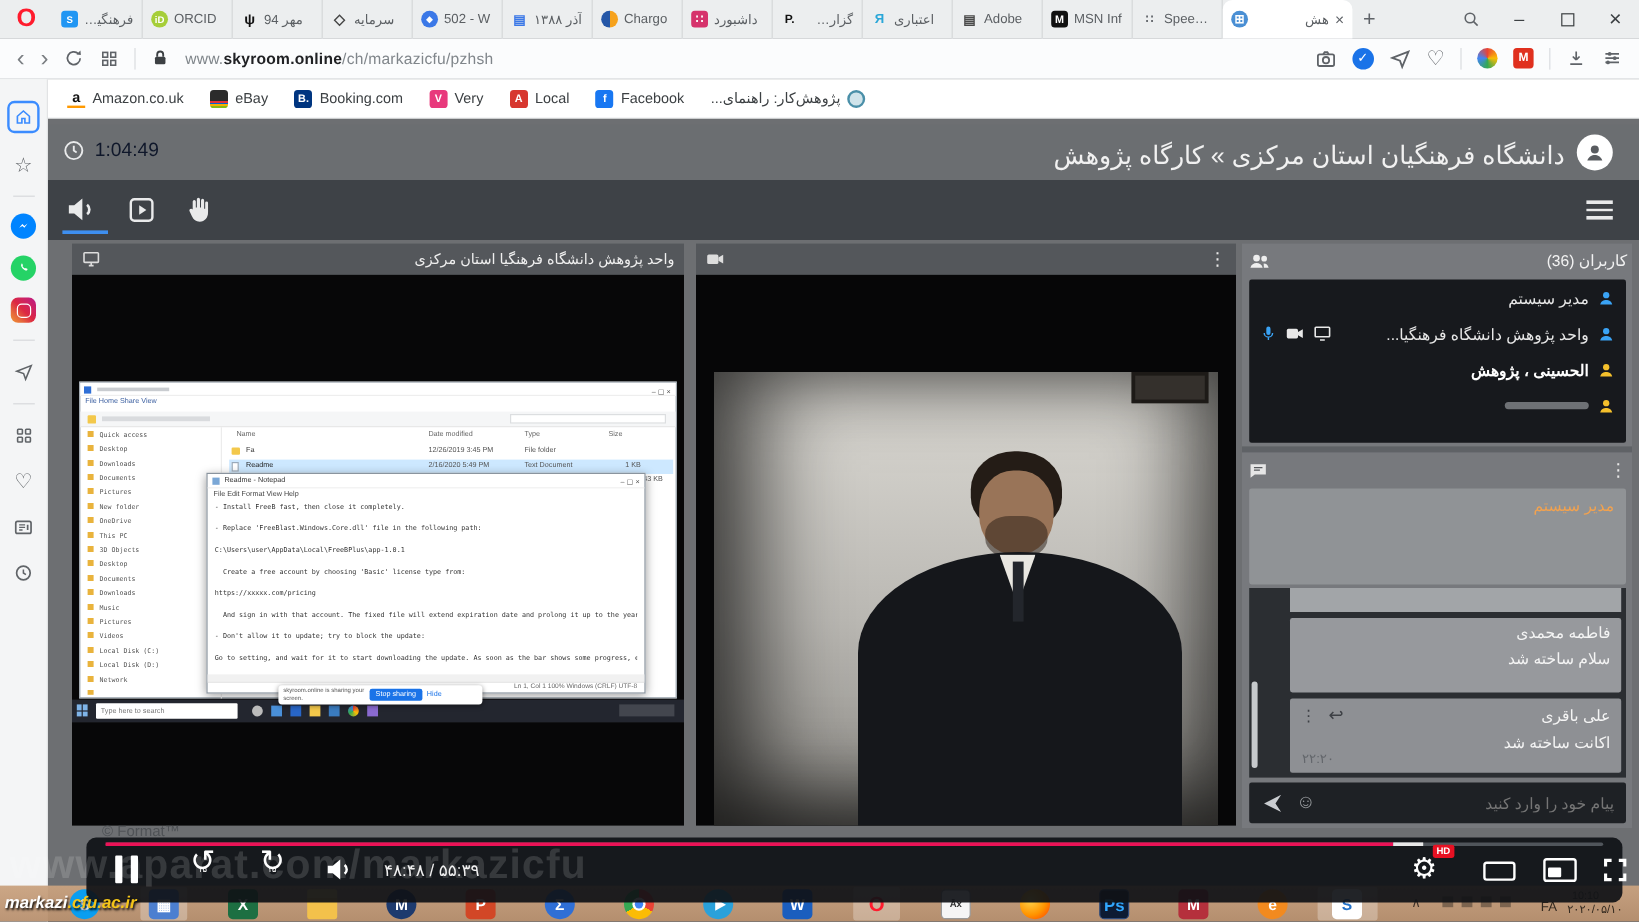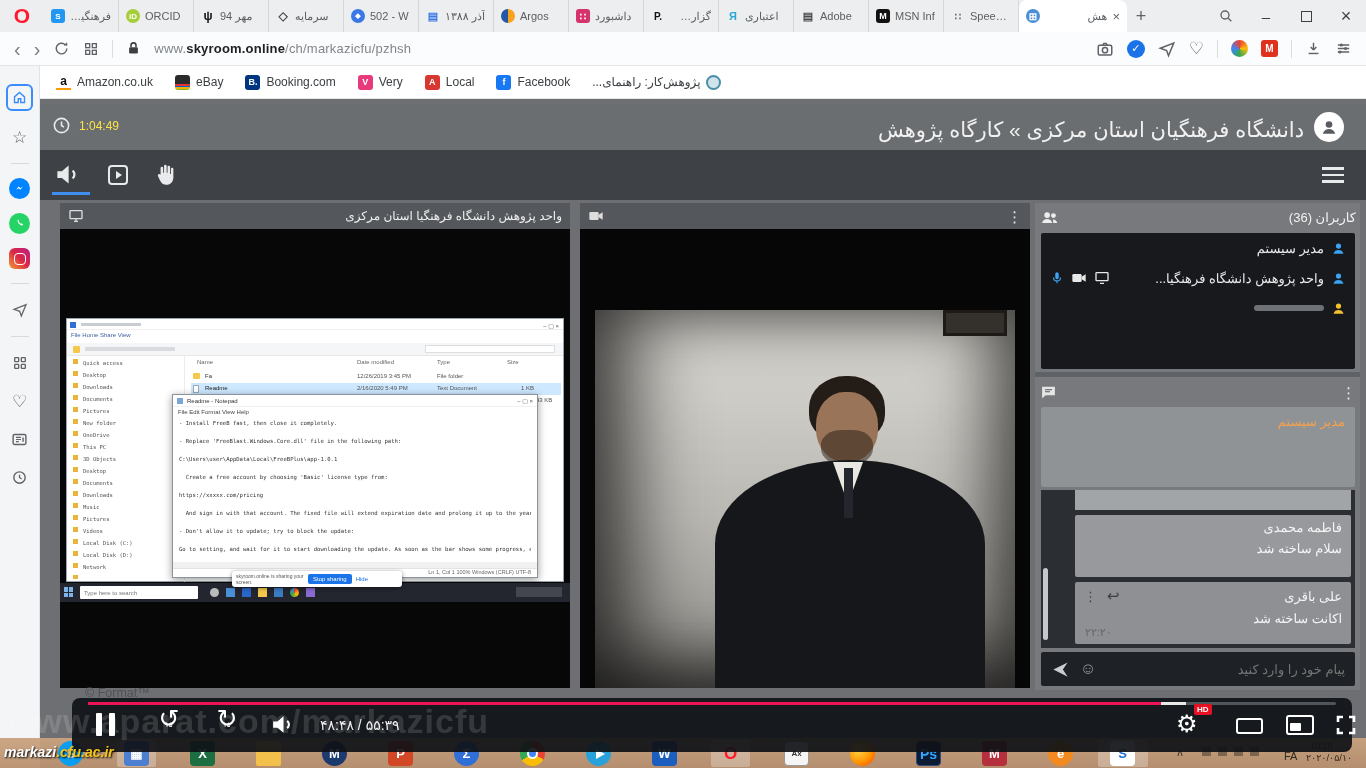--- a/index.html
+++ b/index.html
@@ -76,21 +76,21 @@
   <div class="tab">
       <span class="fav" style="background:#3b78e7;color:#fff;border-radius:50%;font-size:7px">◆</span>
       <span class="lbl" dir="auto">502 - W</span>
     </div>
   <div class="tab">
       <span class="fav" style="color:#3b78e7;font-size:11px">▤</span>
       <span class="lbl" dir="auto">آذر ۱۳۸۸</span>
     </div>
   <div class="tab">
       <span class="fav" style="background:conic-gradient(#f6a21d 0 50%,#2557a7 50% 100%);border-radius:50%"></span>
-      <span class="lbl" dir="auto">Argos</span>
+      <span class="lbl" dir="auto">Chargo</span>
     </div>
   <div class="tab">
       <span class="fav" style="background:#d6336c;color:#fff;font-size:10px">∷</span>
       <span class="lbl" dir="auto">داشبورد</span>
     </div>
   <div class="tab">
       <span class="fav" style="color:#111;font-size:10px">P.</span>
       <span class="lbl" dir="auto">گزارش‌ها</span>
     </div>
   <div class="tab">
@@ -285,21 +285,21 @@
 <div id="app"></div>
 
 <div id="sr-header"></div>
 <div class="r f" style="left:52px;top:116px;gap:8px">
   <span>
       <svg viewBox="0 0 24 24" width="19" height="19">
         <circle cx="12" cy="12" r="9" fill="none" stroke="#e9eaeb" stroke-width="2"></circle>
         <path d="M12 7v5l3 2" stroke="#e9eaeb" stroke-width="2" fill="none"></path>
       </svg>
     </span>
-  <span style="color:#fde047;font-size:12px">1:04:49</span>
+  <span style="color:#0f172a;font-size:16px">1:04:49</span>
 </div>
 <div class="r" dir="rtl" style="right:62px;top:118px;color:#f1f1f1;font-size:21px">دانشگاه فرهنگیان استان مرکزی » کارگاه پژوهش</div>
 <div class="r circ" style="right:22px;top:112px;width:30px;height:30px;background:#fff">
     <svg viewBox="0 0 24 24" width="20" height="20">
       <circle cx="12" cy="9" r="4" fill="#595c60"></circle>
       <path d="M4.5 20c1.5-4 4.5-5.5 7.5-5.5s6 1.5 7.5 5.5z" fill="#595c60"></path>
     </svg>
   </div>
 
 <div id="sr-toolbar"></div>
@@ -516,20 +516,29 @@
           <path d="M16 10l6-3.5v11L16 14z" fill="#e8e8e8"></path>
         </svg>
       </span>
     <span>
         <svg viewBox="0 0 24 24" width="14" height="14">
           <rect x="9" y="2" width="6" height="12" rx="3" fill="#3aa3f5"></rect>
           <path d="M6 11a6 6 0 0012 0M12 17v4" stroke="#3aa3f5" stroke-width="2" fill="none"></path>
         </svg>
       </span>
   </div>
+  <div class="users-row" style="font-weight:bold;color:#fff">
+    <span>
+        <svg viewBox="0 0 24 24" width="15" height="15">
+          <circle cx="12" cy="8" r="4.2" fill="#f5c02c"></circle>
+          <path d="M4 20.5c1.2-4.5 4.5-6 8-6s6.8 1.5 8 6z" fill="#f5c02c"></path>
+        </svg>
+      </span>
+    <span>الحسینی ، پژوهش</span>
+  </div>
   <div class="users-row">
     <span>
         <svg viewBox="0 0 24 24" width="15" height="15">
           <circle cx="12" cy="8" r="4.2" fill="#f5c02c"></circle>
           <path d="M4 20.5c1.2-4.5 4.5-6 8-6s6.8 1.5 8 6z" fill="#f5c02c"></path>
         </svg>
       </span>
     <span style="width:70px;height:6px;background:#6e7175;border-radius:3px"></span>
   </div>
 </div>

